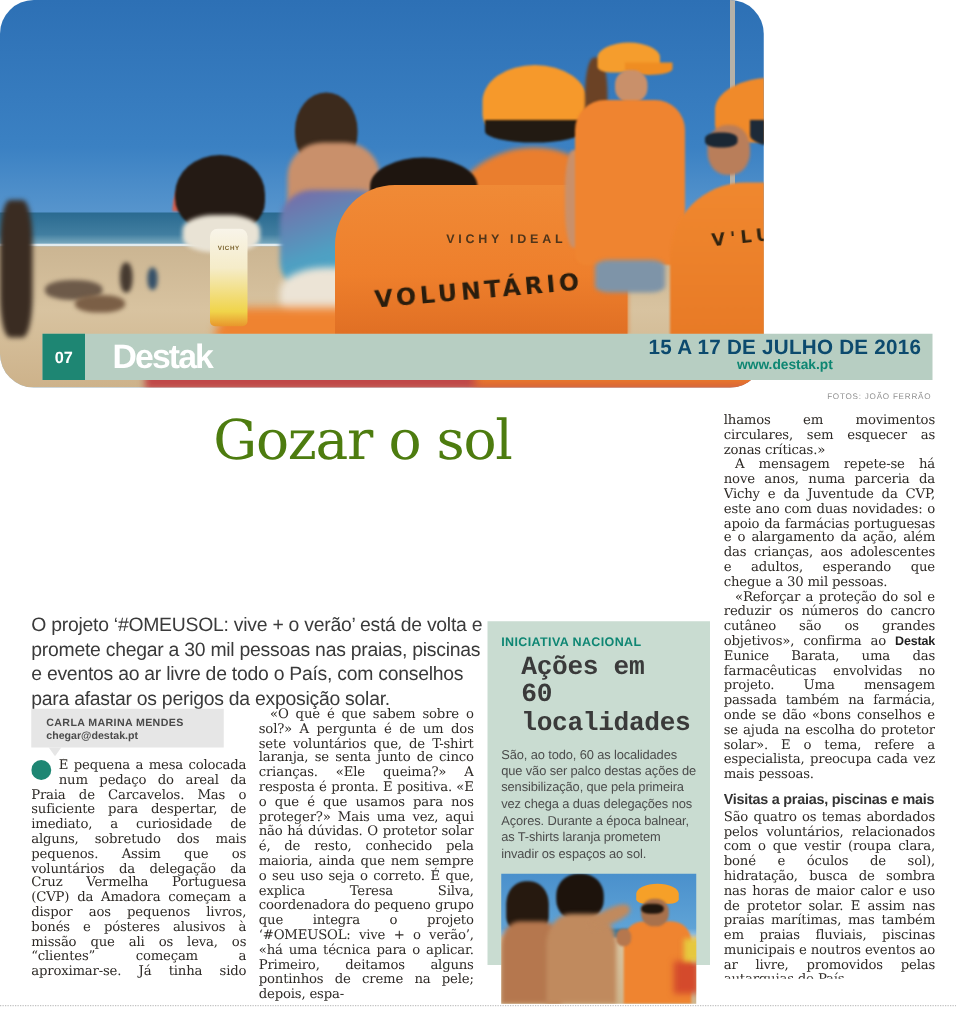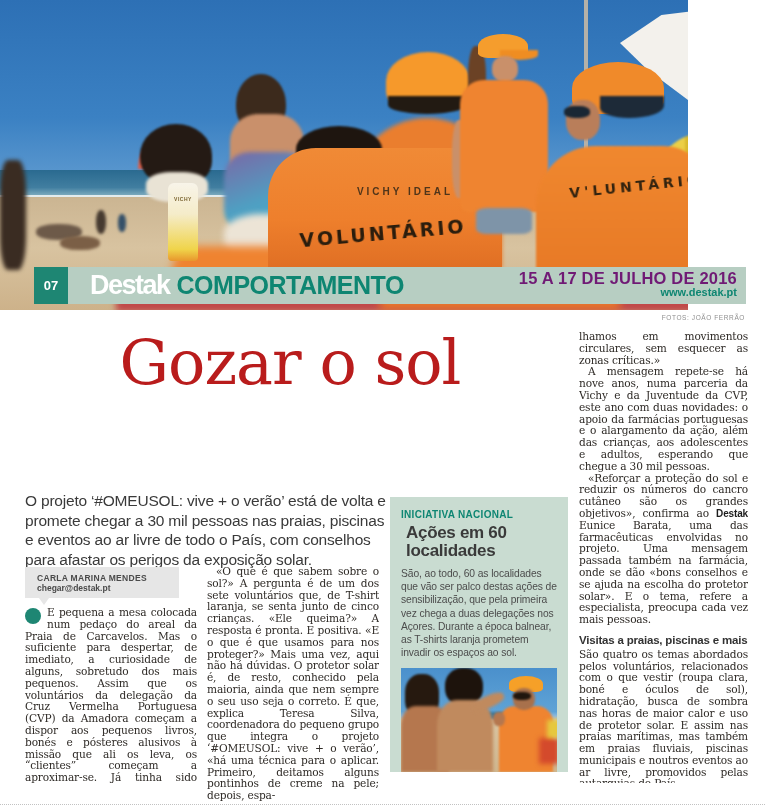--- a/index.html
+++ b/index.html
@@ -3,22 +3,22 @@
 <meta charset="utf-8">
 <style>
   * { box-sizing: border-box; margin: 0; padding: 0; }
   html,body { background:#fff; }
   .page {
     position: relative; width: 765px; height: 811px;
     background: #ffffff; overflow: hidden;
     font-family: "Liberation Sans", sans-serif;
   }
   
-  .hero { position:absolute; left:0; top:0; width:688px; height:310px; overflow:hidden;
-    background: linear-gradient(180deg,#2d70b5 0%,#3b81c3 38%,#5795cd 55%,#7fb0dc 62%,#9cc3e4 64%); }
+  .hero { position:absolute; left:0; top:0; width:611px; height:310px; overflow:hidden;
+    background: linear-gradient(180deg,#2d70b5 0%,#3b81c3 38%,#5795cd 55%,#7fb0dc 62%,#9cc3e4 64%); border-radius: 27px; }
   .hero * { position:absolute; }
   .sea { left:0; top:170px; width:345px; height:27px;
     background: linear-gradient(180deg,#2a6a90 0%,#417ea0 70%,#7aa9bd 100%);
     border-bottom:2px solid #e3ecee; filter:blur(0.5px); }
   .sand { left:0; top:197px; width:765px; height:113px;
     background: linear-gradient(180deg,#cbb592 0%,#d8c3a0 45%,#cdb28a 100%); }
   .umbrella-l { left:138px; top:133px; width:68px; height:36px; border-radius:68px 68px 0 0;
     background: linear-gradient(90deg,#d85f4d 0 9px,#efe7da 9px 17px,#d85f4d 17px 26px,#efe7da 26px 34px,#d85f4d 34px 43px,#efe7da 43px 51px,#d85f4d 51px 60px,#efe7da 60px 68px);
     filter:blur(1px); }
   .umbrella-pole { left:170px; top:168px; width:2px; height:30px; background:#7c6c58; }
@@ -83,28 +83,28 @@
   .table-or  { left:380px; top:280px; width:240px; height:30px; background:#e8772c; filter:blur(4px); }
   .pillow-wh { left:700px; top:250px; width:70px; height:46px; background:#efe9dd; border-radius:40%; filter:blur(3px); }
   
   .band { position:absolute; left:34px; top:267px; width:712px; height:37px;
     background:#b7cec2; display:flex; align-items:center; z-index:5; }
   .page-num { width:34px; height:37px; background:#1e8673; color:#fff; font-weight:bold;
     font-size:13px; display:flex; align-items:center; justify-content:center; flex:none; }
   .brand { color:#fff; font-weight:bold; font-size:27px; letter-spacing:-1.5px; margin-left:22px; }
   .section { color:#0e8672; font-weight:bold; font-size:25px; letter-spacing:-0.5px; margin-left:7px; }
   .date-block { position:absolute; right:9px; top:3px; text-align:right; line-height:1.05; }
-  .date-line { color:#701a75; font-weight:bold; font-size:16.5px; letter-spacing:0.2px; }
-  .site-line { color:#0e8672; font-weight:bold; font-size:11px; }
+  .date-line { color:#0c4a6e; font-weight:bold; font-size:16.5px; letter-spacing:0.2px; }
+  .site-line { color:#0e8672; font-weight:bold; font-size:11px;text-align:center; }
   .credit { position:absolute; right:20px; top:314px; font-size:6.5px; color:#8f8f8f;
     letter-spacing:0.6px; z-index:6; }
   
   .headline { position:absolute; left:25px; top:330px; width:446px; text-align:center;
     font-family:"DejaVu Serif", serif; z-index:4; }
-  .h1a { font-size:62px; line-height:1.05; color:#b91c1c; transform:translateX(42px); letter-spacing:-1px; }
+  .h1a { font-size:44px; line-height:1.05; color:#4d7c0f; transform:translateX(42px); letter-spacing:-1px; }
   .h1b { font-size:84px; line-height:0.95; color:#92b4a6; margin-top:-4px; letter-spacing:-2px; }
   
   .lead { position:absolute; left:25px; top:491px; width:362px; font-size:15.5px; line-height:19.5px;
     color:#3a3a3a; letter-spacing:-0.2px; }
   
   .byline { position:absolute; left:25px; top:567px; width:154px; background:#e6e6e6;
     padding:6px 10px 5px 12px; }
   .byline .name { font-size:8.5px; font-weight:bold; color:#4a4a4a; letter-spacing:0.3px; }
   .byline .mail { font-size:8.5px; font-weight:bold; color:#4a4a4a; }
   .tail { position:absolute; left:14px; bottom:-7px; width:0; height:0;
@@ -118,21 +118,21 @@
   .col2 { left:207px; top:566px; width:172px; height:236px; overflow:hidden; }
   .col3 { left:579px; top:331px; width:169px; height:452px; overflow:hidden; }
   .bullet { float:left; width:16px; height:16px; border-radius:50%; background:#1e8673; margin:1px 6px 1px 0; }
   .col3 h3 { font-family:"Liberation Sans", sans-serif; font-size:11.5px; color:#333;
     margin:9px 0 2px; letter-spacing:-0.2px; }
   .col3 strong { font-family:"Liberation Sans", sans-serif; font-size:10px; color:#1d1d1d; }
   
   .sidebar { position:absolute; left:390px; top:497px; width:178px; height:275px;
     background:#c9dcd1; padding:12px 11px 10px; }
   .kicker { font-size:10px; font-weight:bold; color:#0e8673; letter-spacing:0.3px; }
-  .sidebar h2 { font-size:17px; line-height:1.06; color:#3a3a3a; letter-spacing:-0.3px; margin:4px 5px 7px; }
+  .sidebar h2 { font-size:21px; line-height:1.06; color:#3a3a3a; letter-spacing:-0.3px; margin:4px 16px 7px;font-family:Liberation Mono, monospace; }
   .sidebar .stext { font-size:10.3px; line-height:13.2px; color:#4c4c4c; letter-spacing:-0.1px; }
   .side-photo { position:relative; width:156px; height:104px; margin-top:9px; overflow:hidden;
     background: linear-gradient(180deg,#4a90cc 0%,#5fa3d6 42%,#8abade 46%,#d9c4a1 50%,#cfb68e 100%); }
   .side-photo * { position:absolute; }
   .sp-sea { left:44px; top:44px; width:70px; height:7px; background:#35789f; filter:blur(1px); }
   .sp-kid1 { left:4px; top:6px; width:34px; height:40px; background:#26190f; border-radius:45% 45% 30% 30%; filter:blur(1px); }
   .sp-kid1b { left:0px; top:38px; width:48px; height:66px; background:#b5774e; border-radius:30% 30% 0 0; filter:blur(1.5px); }
   .sp-kid2 { left:44px; top:0px; width:38px; height:38px; background:#1d130c; border-radius:45%; filter:blur(1px); }
   .sp-kid2b { left:36px; top:32px; width:56px; height:72px; background:#c08a5e; border-radius:35% 35% 0 0; filter:blur(1.8px); }
   .sp-arm { left:70px; top:28px; width:34px; height:12px; background:#c08a5e; border-radius:40%; transform:rotate(-24deg); filter:blur(1.5px); }
@@ -199,21 +199,20 @@
     <div class="faceD"></div>
     <div class="glassD"></div>
     <div class="table-red"></div>
     <div class="table-or"></div>
     <div class="pillow-wh"></div>
   </div>
 
   <div class="band">
     <div class="page-num">07</div>
     <div class="brand">Destak</div>
-    <div class="section">COMPORTAMENTO</div>
     <div class="date-block">
       <div class="date-line">15 A 17 DE JULHO DE 2016</div>
       <div class="site-line">www.destak.pt</div>
     </div>
   </div>
 
   <div class="credit">FOTOS: JOÃO FERRÃO</div>
 
   <div class="headline">
     <div class="h1a">Gozar o sol</div>

